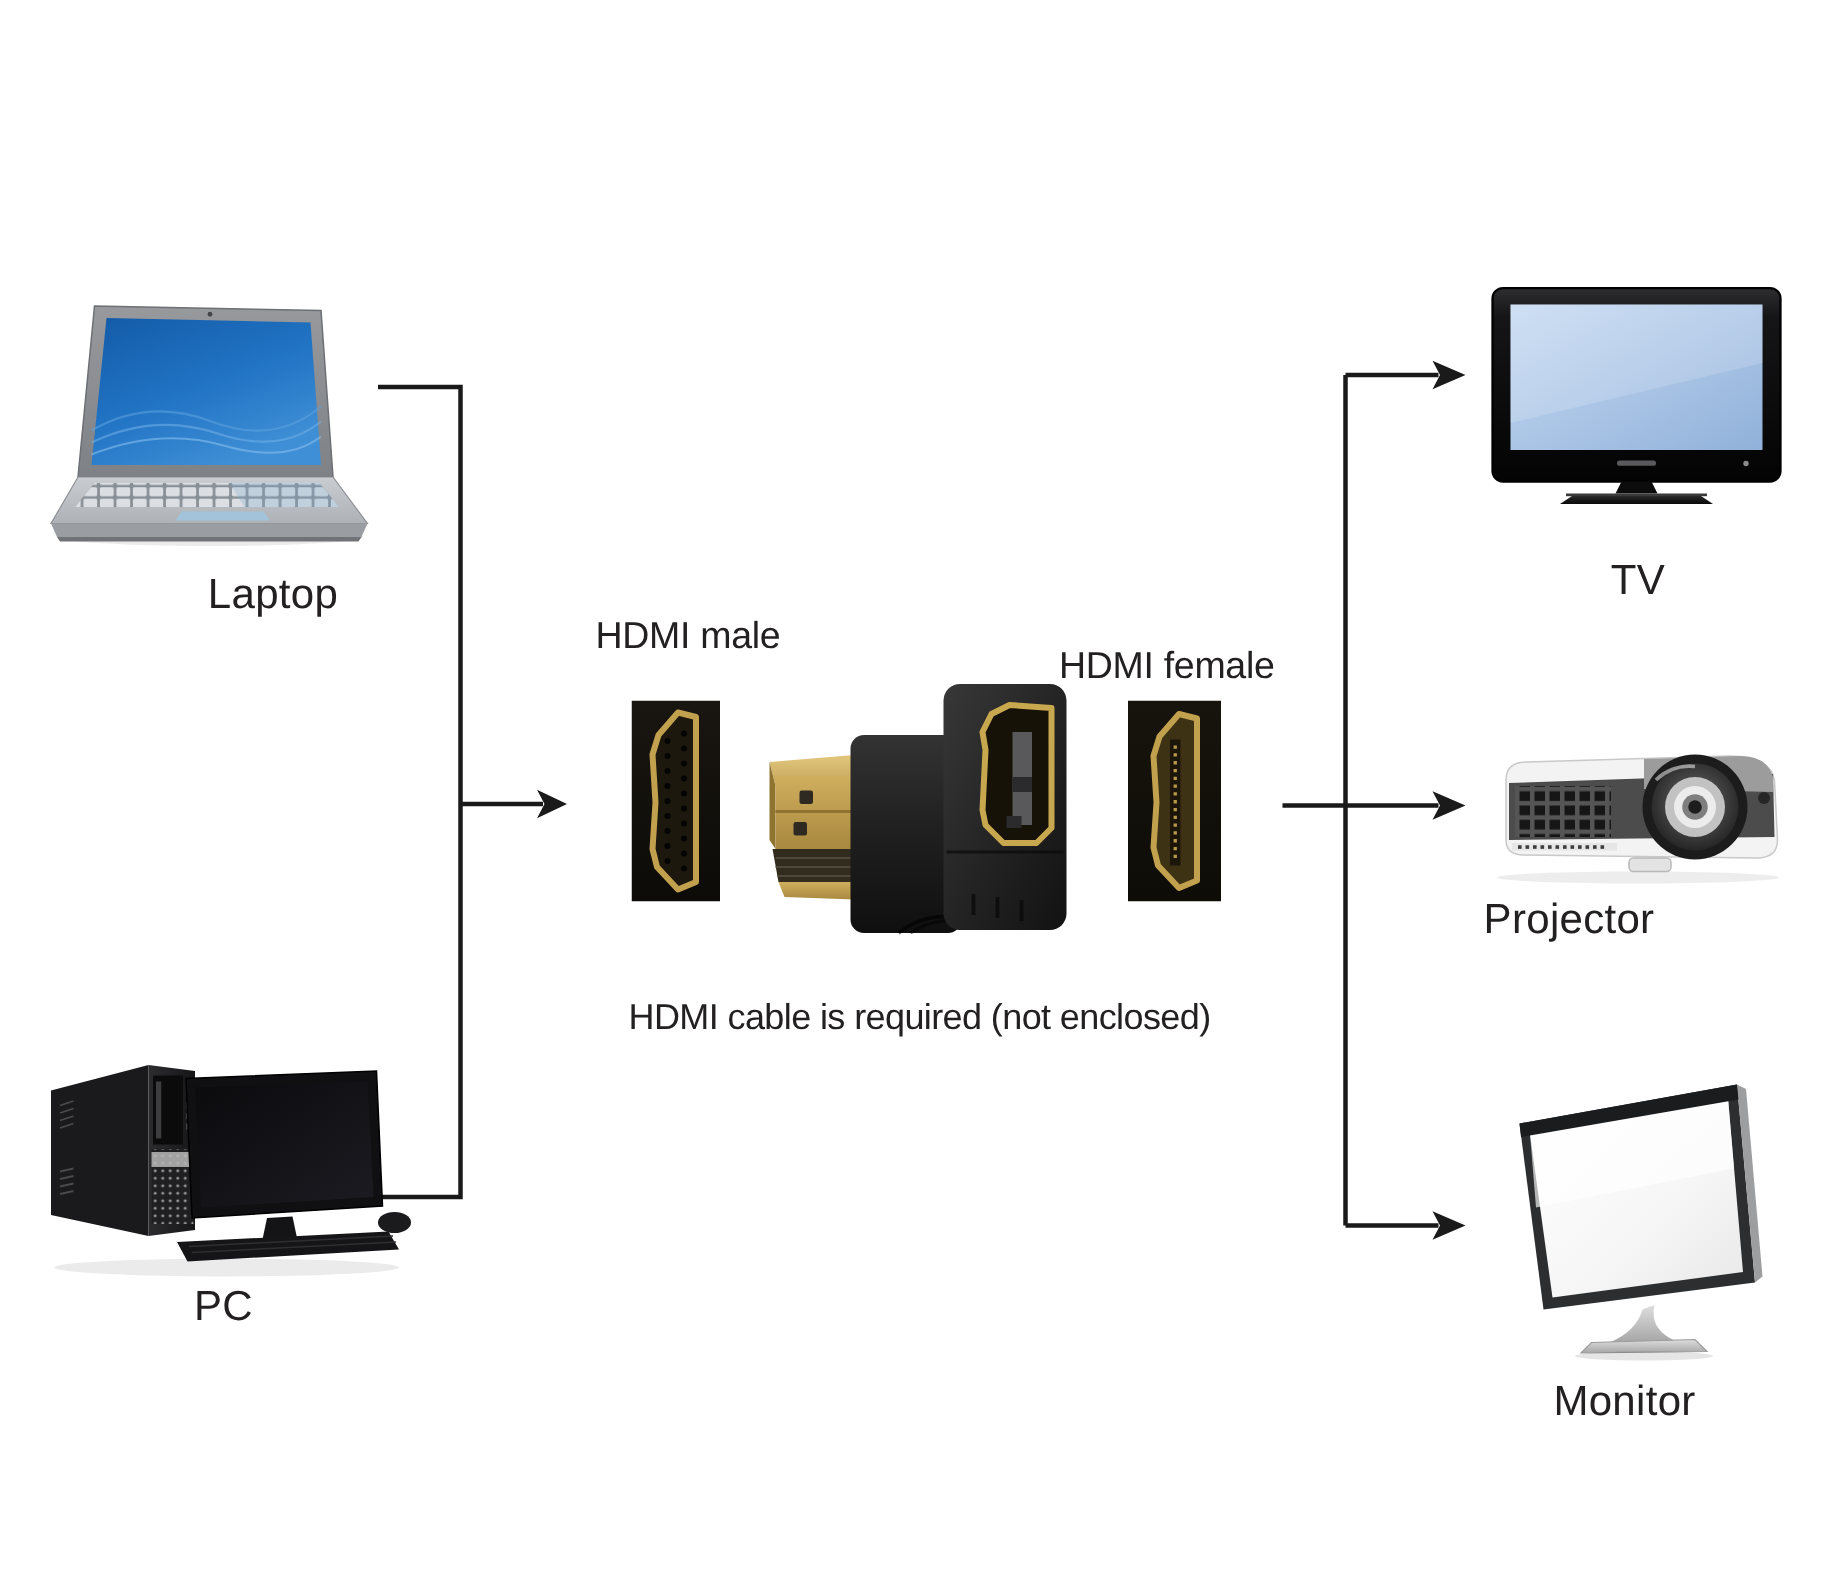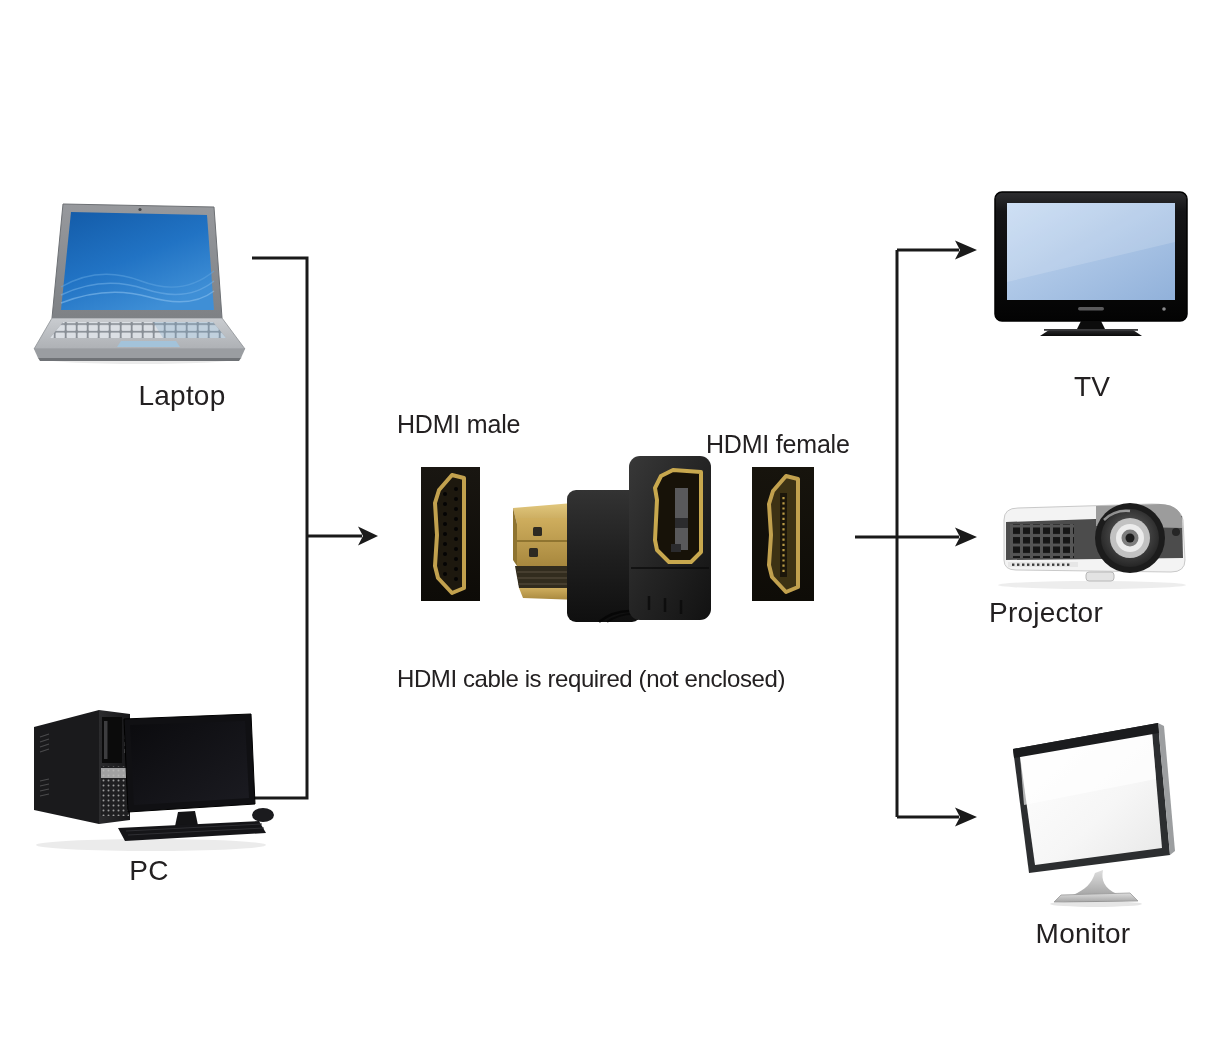--- a/index.html
+++ b/index.html
@@ -253,21 +253,21 @@
         <stop offset="1" stop-color="#0e0c07"></stop>
       </linearGradient>
     </defs>
     <rect width="62" height="134" fill="url(#femBg)"></rect>
     <path d="M46,12 L46,120 L34,125 L20,110 L17,98 L19,68 L17,37 L21,24 L34,9 Z" fill="#3d3214" stroke="#c2a14e" stroke-width="4" stroke-linejoin="round"></path>
     <rect x="28" y="26" width="7" height="84" fill="#1c160a"></rect>
     <line x1="31.5" y1="30" x2="31.5" y2="106" stroke="#b99a45" stroke-width="2.2" stroke-dasharray="2.2,3"></line>
   </svg>
 </div>
 
-<div class="caption-text" style="left:397px; top:665px;text-align:center;">HDMI cable is required (not enclosed)</div>
+<div class="caption-text" style="left:419px; top:665px;text-align:center;">HDMI cable is required (not enclosed)</div>
 
 <div class="abs" style="left:992px; top:190px;">
   <svg width="198" height="148" viewBox="0 0 198 148">
     <defs>
       <linearGradient id="tvBez" x1="0" y1="0" x2="0" y2="1">
         <stop offset="0" stop-color="#2e2e30"></stop>
         <stop offset="0.15" stop-color="#151517"></stop>
         <stop offset="1" stop-color="#030303"></stop>
       </linearGradient>
       <linearGradient id="tvScr" x1="0" y1="0" x2="1" y2="1">

